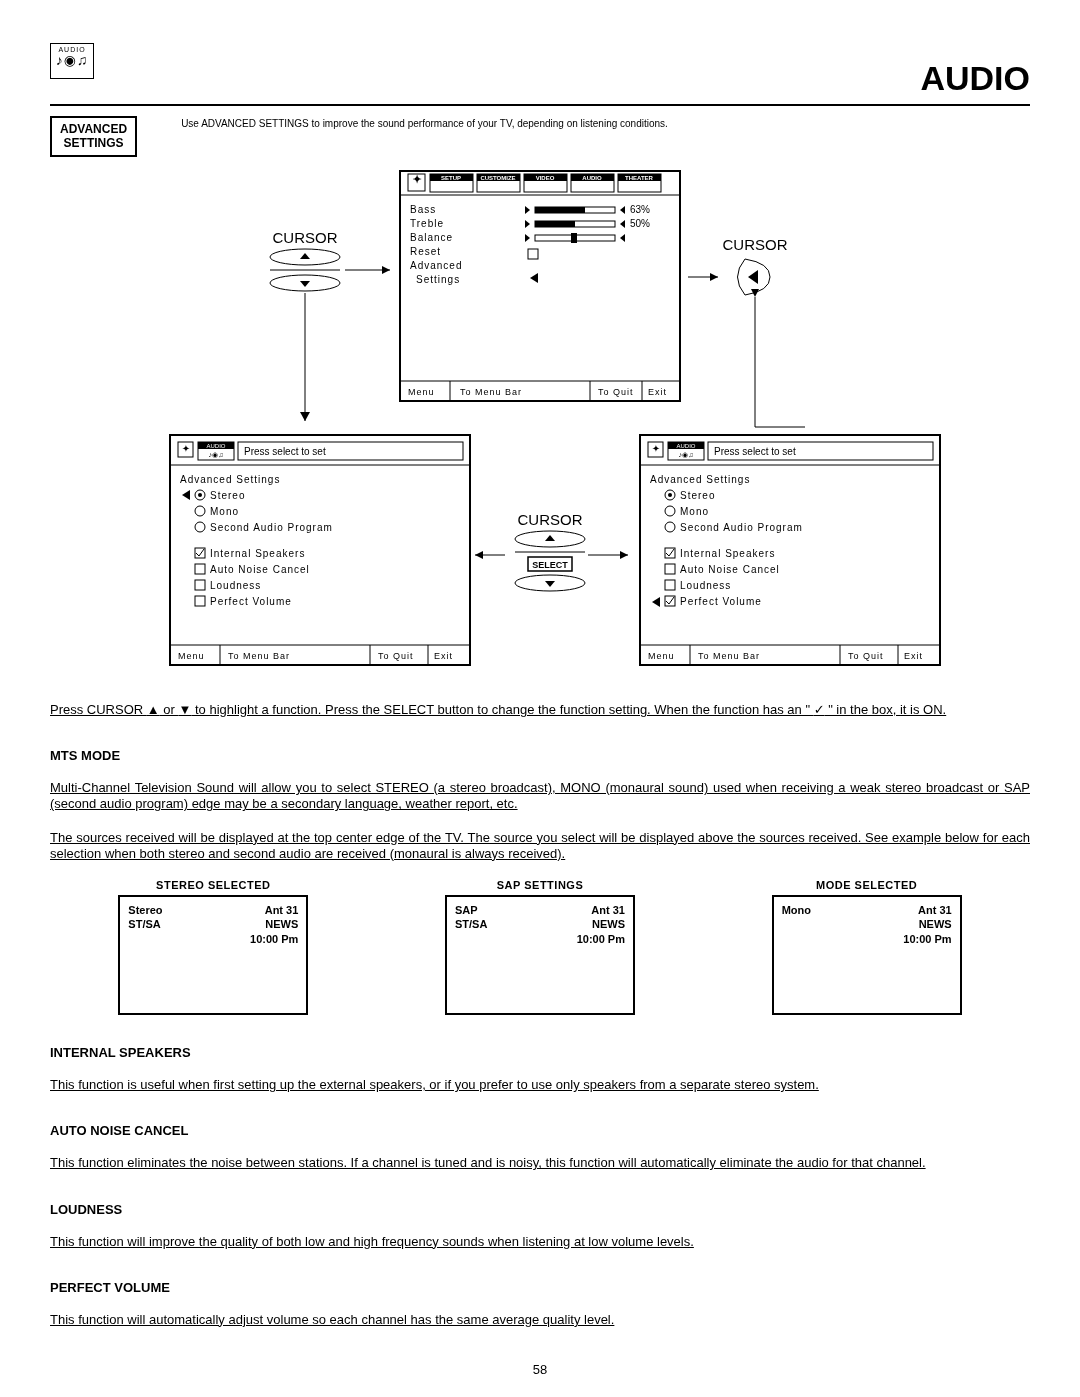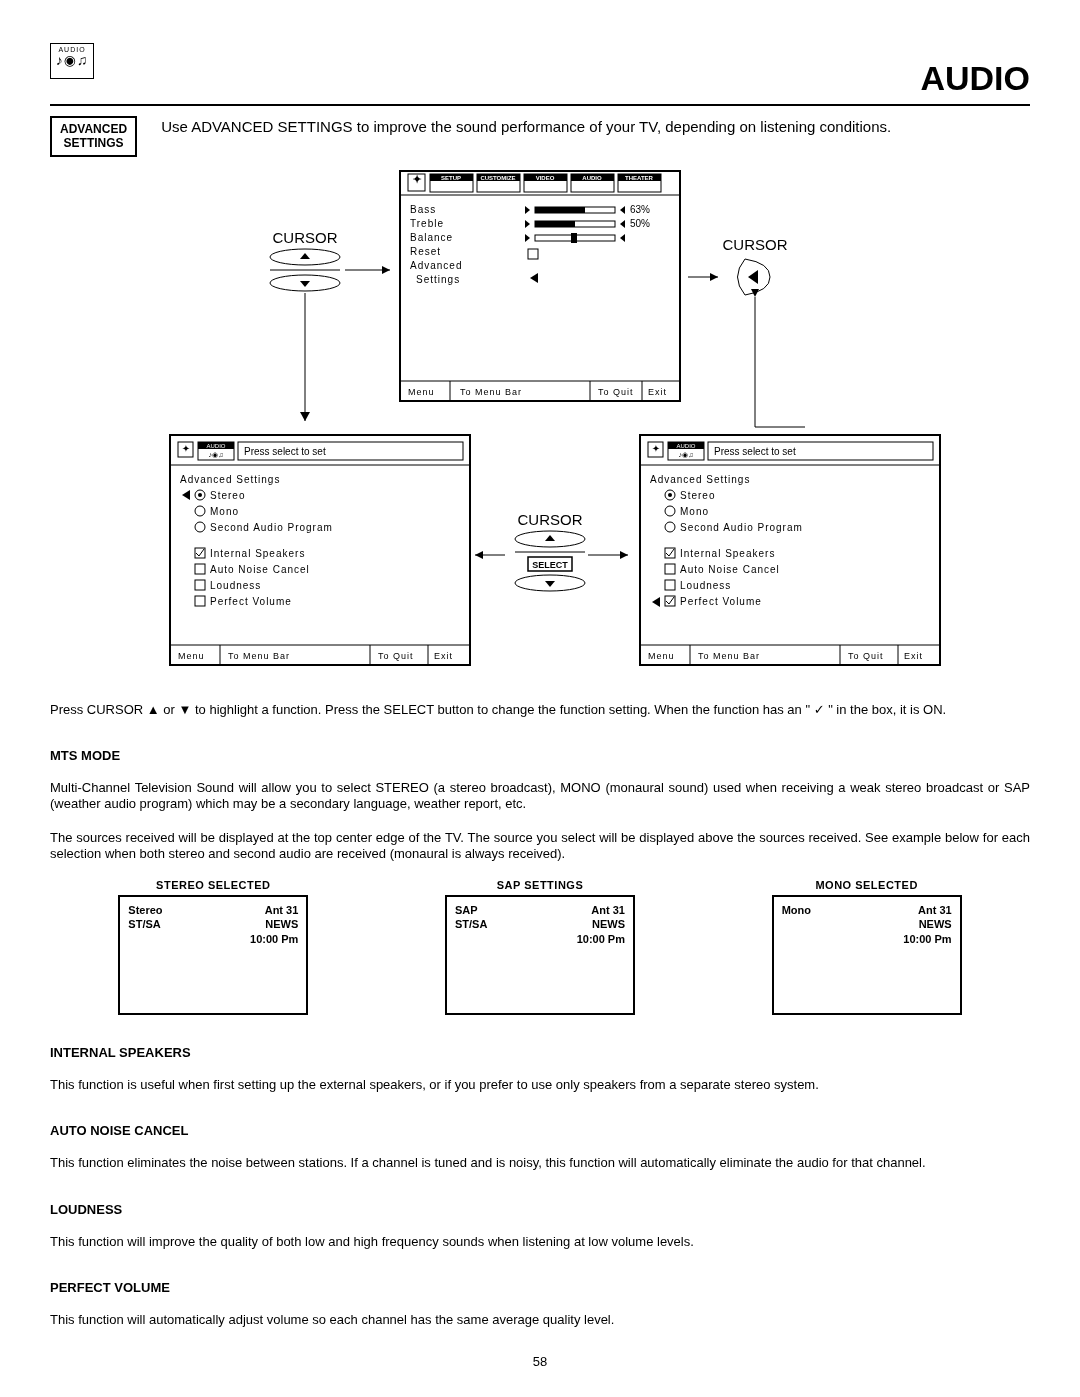--- a/index.html
+++ b/index.html
@@ -33,31 +33,31 @@
   hr.thick { border: none; border-top: 2px solid #000; margin: 6px 0 10px; }
   .row1 { display: flex; align-items: flex-start; }
   .adv-box {
     border: 2px solid #000;
     font-weight: bold;
     text-align: center;
     padding: 4px 8px;
     line-height: 1.2;
     font-size: 12px;
   }
-  .intro-text { flex: 1; padding-left: 24px; padding-top: 2px; font-size: 15px; text-align: justify;}
+  .intro-text { flex: 1; padding-left: 44px; padding-top: 2px; font-size: 10px; text-align: justify;}
   .svg-wrap { margin: 8px auto 12px; display:block;}
-  .body-text { font-size: 13px; text-align: justify; line-height: 1.25; margin: 17px 0;}
+  .body-text { font-size: 13px; text-align: justify; line-height: 1.25; margin: 17px 0; text-decoration: underline;}
   .heading-inline { font-weight: bold; font-size: 13px; margin-top: 30px; }
   .sel-row { display: flex; justify-content: space-around; margin: 12px 0 22px; align-items: center;}
   .sel-col { width: 190px; }
   .sel-label { font-weight: bold; text-align: center; font-size: 11px; letter-spacing: 0.5px; margin-bottom: 4px;}
   .sel-box { border: 2px solid #000; height: 120px; padding: 6px 8px; font-size: 11px; font-weight: bold; display:flex; justify-content:space-between;}
   .sel-left { text-align:left; line-height:1.3;}
   .sel-right { text-align:right; line-height:1.3;}
-  .page-num { text-align:center; margin-top: 26px; font-size: 13px;}
+  .page-num { text-align:center; margin-top: 34px; font-size: 13px;}
   
   text { font-family: Arial, Helvetica, sans-serif; }
 </style>
 </head>
 <body>
 
 
 
 
 <div class="top-icon">
@@ -278,21 +278,21 @@
       <text x="264" y="224">Exit</text>
     </g>
   </g>
 </svg>
 
 <div class="body-text">
   <span>Press CURSOR </span>▲<span> or </span>▼<span> to highlight a function. Press the SELECT button to change the function setting. When the function has an " </span>✓<span> " in the box, it is ON.</span>
 </div>
 
 <div class="heading-inline">MTS MODE</div>
-<div class="body-text">Multi-Channel Television Sound will allow you to select STEREO (a stereo broadcast), MONO (monaural sound) used when receiving a weak stereo broadcast or SAP (weather audio program) which may be a secondary language, weather report, etc.</div>
+<div class="body-text">Multi-Channel Television Sound will allow you to select STEREO (a stereo broadcast), MONO (monaural sound) used when receiving a weak stereo broadcast or SAP (second audio program) edge may be a secondary language, weather report, etc.</div>
 <div class="body-text">The sources received will be displayed at the top center edge of the TV.  The source you select will be displayed above the sources received.  See example below for each selection when both stereo and second audio are received (monaural is always received).</div>
 
 <div class="sel-row">
   <div class="sel-col">
     <div class="sel-label">STEREO SELECTED</div>
     <div class="sel-box">
       <div class="sel-left">
         <div>Stereo</div>
         <div>ST/SA</div>
       </div>
@@ -311,21 +311,21 @@
         <div>ST/SA</div>
       </div>
       <div class="sel-right">
         <div>Ant   31</div>
         <div>NEWS</div>
         <div>10:00 Pm</div>
       </div>
     </div>
   </div>
   <div class="sel-col">
-    <div class="sel-label">MONO SELECTED</div>
+    <div class="sel-label">MODE SELECTED</div>
     <div class="sel-box">
       <div class="sel-left">
         <div>Mono</div>
         <div></div>
       </div>
       <div class="sel-right">
         <div>Ant   31</div>
         <div>NEWS</div>
         <div>10:00 Pm</div>
       </div>

